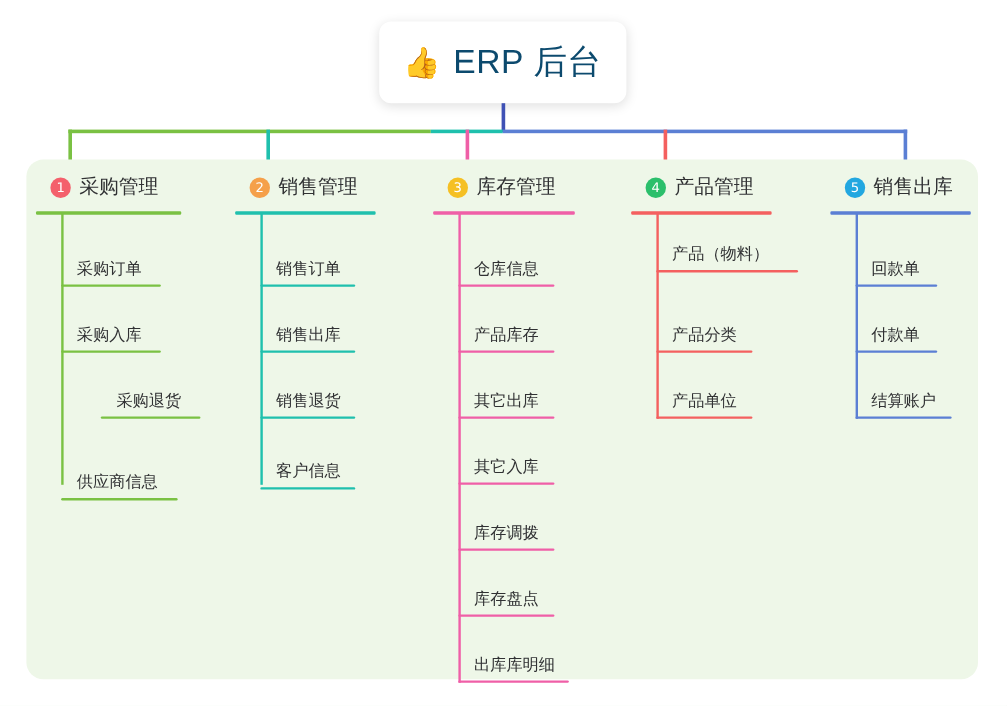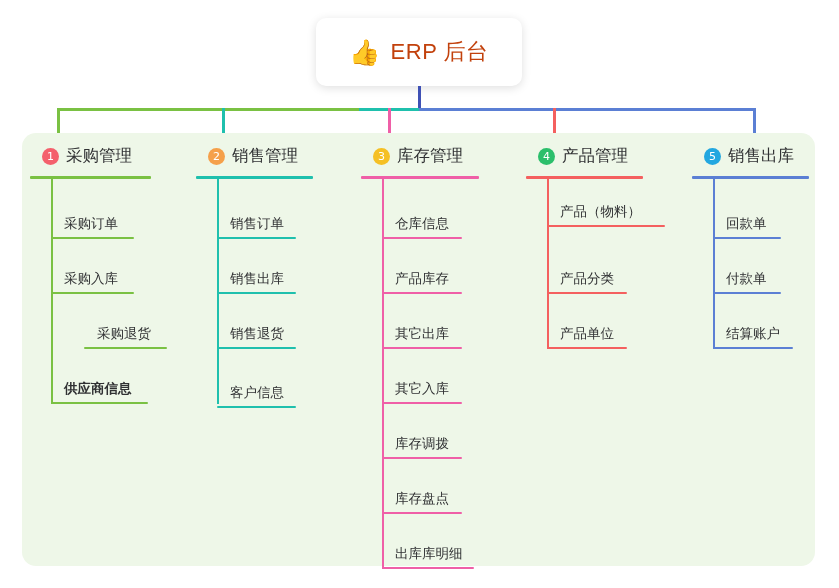--- a/index.html
+++ b/index.html
@@ -43,23 +43,23 @@
     align-items: center;
     gap: 10px;
   }
   .root-emoji {
     font-size: 25px;
     line-height: 1;
     font-family: "DejaVu Sans", sans-serif;
     color: #f2b23c;
   }
   .root-title {
-    font-size: 22px;
+    font-size: 28px;
     letter-spacing: 0.5px;
-    color: #c2410c;
+    color: #0c4a6e;
     white-space: nowrap;
   }
 
   
   .ln {
     position: absolute;
   }
 
   
   .panel {
@@ -172,21 +172,21 @@
           <div class="leaf-rule" style="width: 83px; background: rgb(122, 193, 67);"></div>
         </div>
         <div class="leaf" style="top: 122px; width: 83px; height: 28px;">
           <span class="leaf-text">采购入库</span>
           <div class="leaf-rule" style="width: 83px; background: rgb(122, 193, 67);"></div>
         </div>
         <div class="leaf" style="top: 177px; width: 83px; height: 28px; margin-left: 33px;">
           <span class="leaf-text">采购退货</span>
           <div class="leaf-rule" style="width: 83px; background: rgb(122, 193, 67);"></div>
         </div>
-        <div class="leaf" style="top: 232px; width: 97px; height: 28px; font-weight: bold;">
+        <div class="leaf" style="top: 245px; width: 97px; height: 28px;">
           <span class="leaf-text">供应商信息</span>
           <div class="leaf-rule" style="width: 97px; background: rgb(122, 193, 67);"></div>
         </div>
       </div>
       <div class="branch" style="left: 196px;">
         <div class="branch-head">
           <span class="badge" style="background: rgb(245, 160, 74);">2</span>
           <span class="branch-label">销售管理</span>
         </div>
         <div class="head-rule" style="width: 117px; background: rgb(31, 192, 173);"></div>

